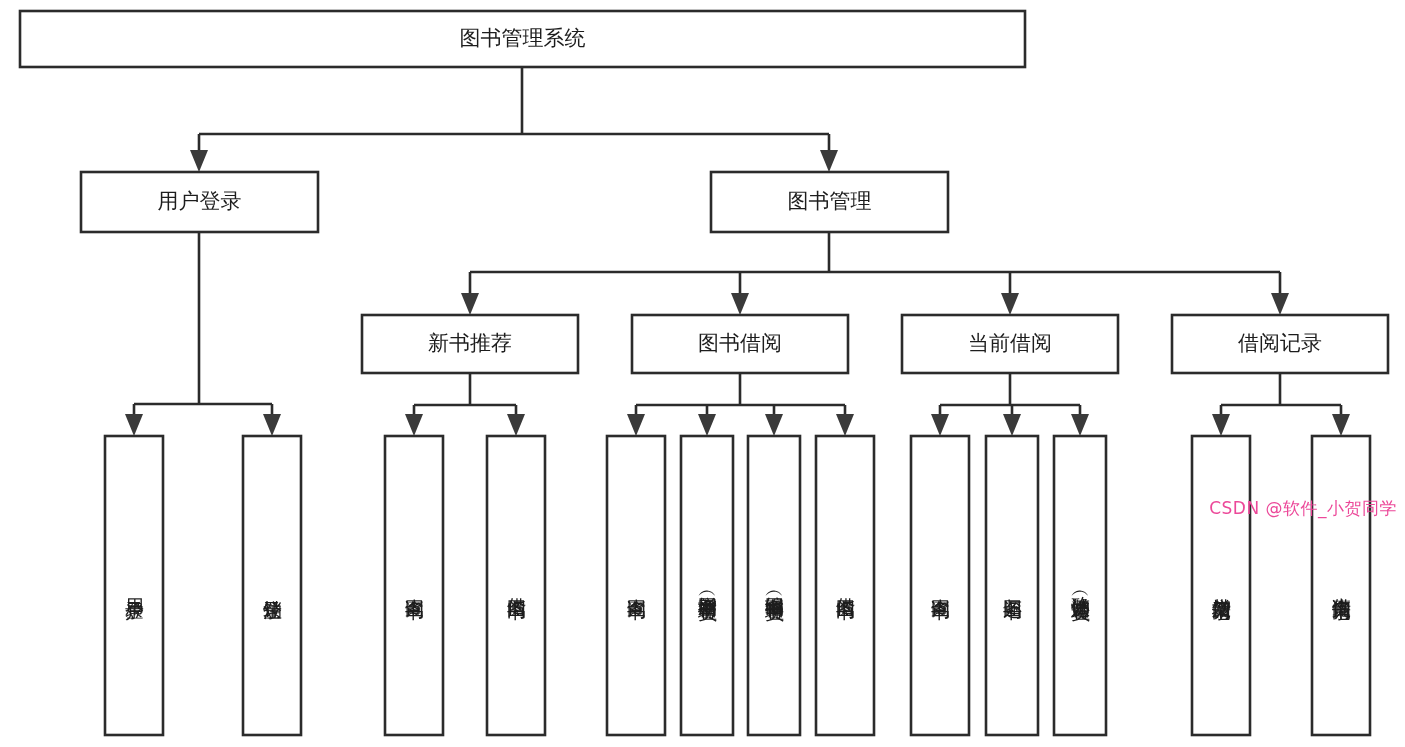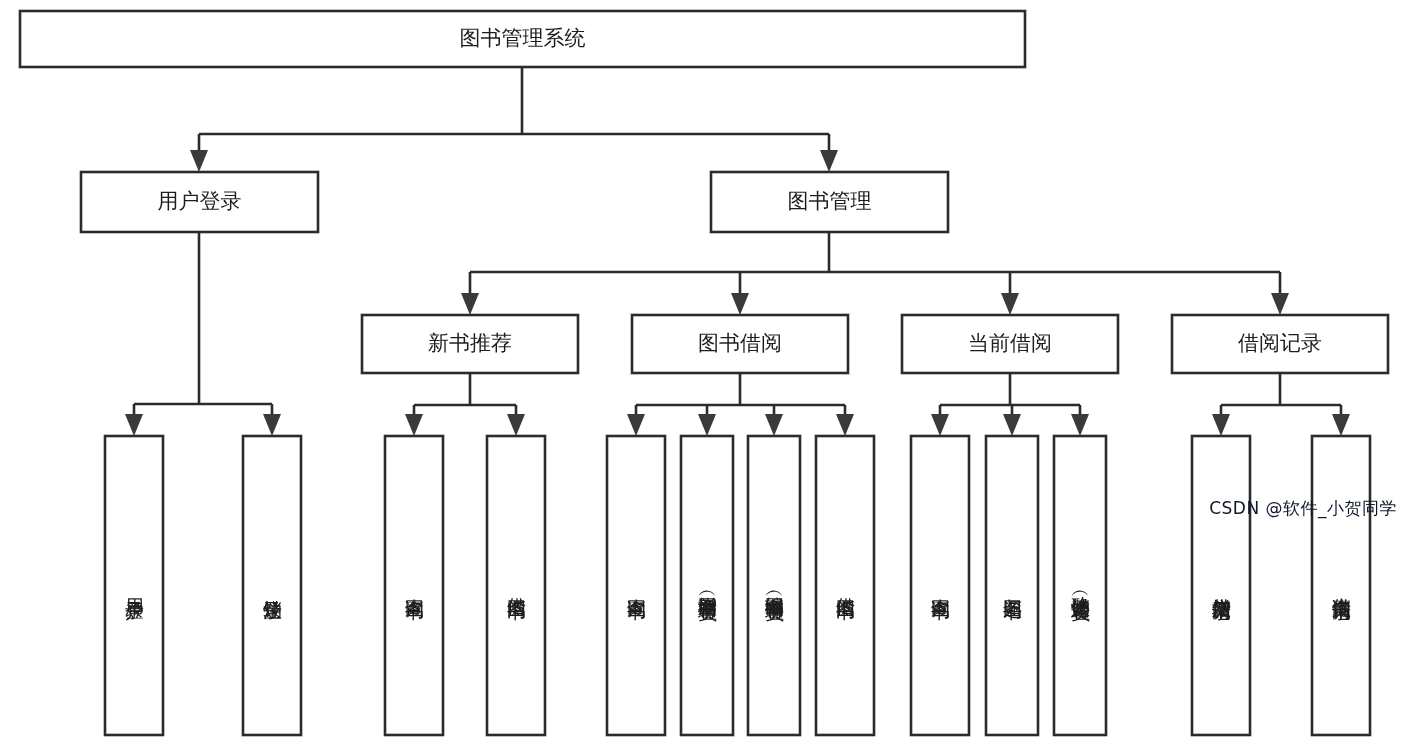--- a/index.html
+++ b/index.html
@@ -57,21 +57,21 @@
   .arrow-head {
     fill: #3a3a3a;
     stroke: none;
   }
   .watermark {
     position: absolute;
     right: 8px;
     bottom: 6px;
     font-family: "DejaVu Sans", "Liberation Sans", sans-serif;
     font-size: 17px;
-    color: #0f172a;
+    color: #ec4899;
     white-space: nowrap;
     letter-spacing: 0.5px;
     pointer-events: none;
   }
 </style>
 </head>
 <body>
 
 <div id="diagram-root">
 

